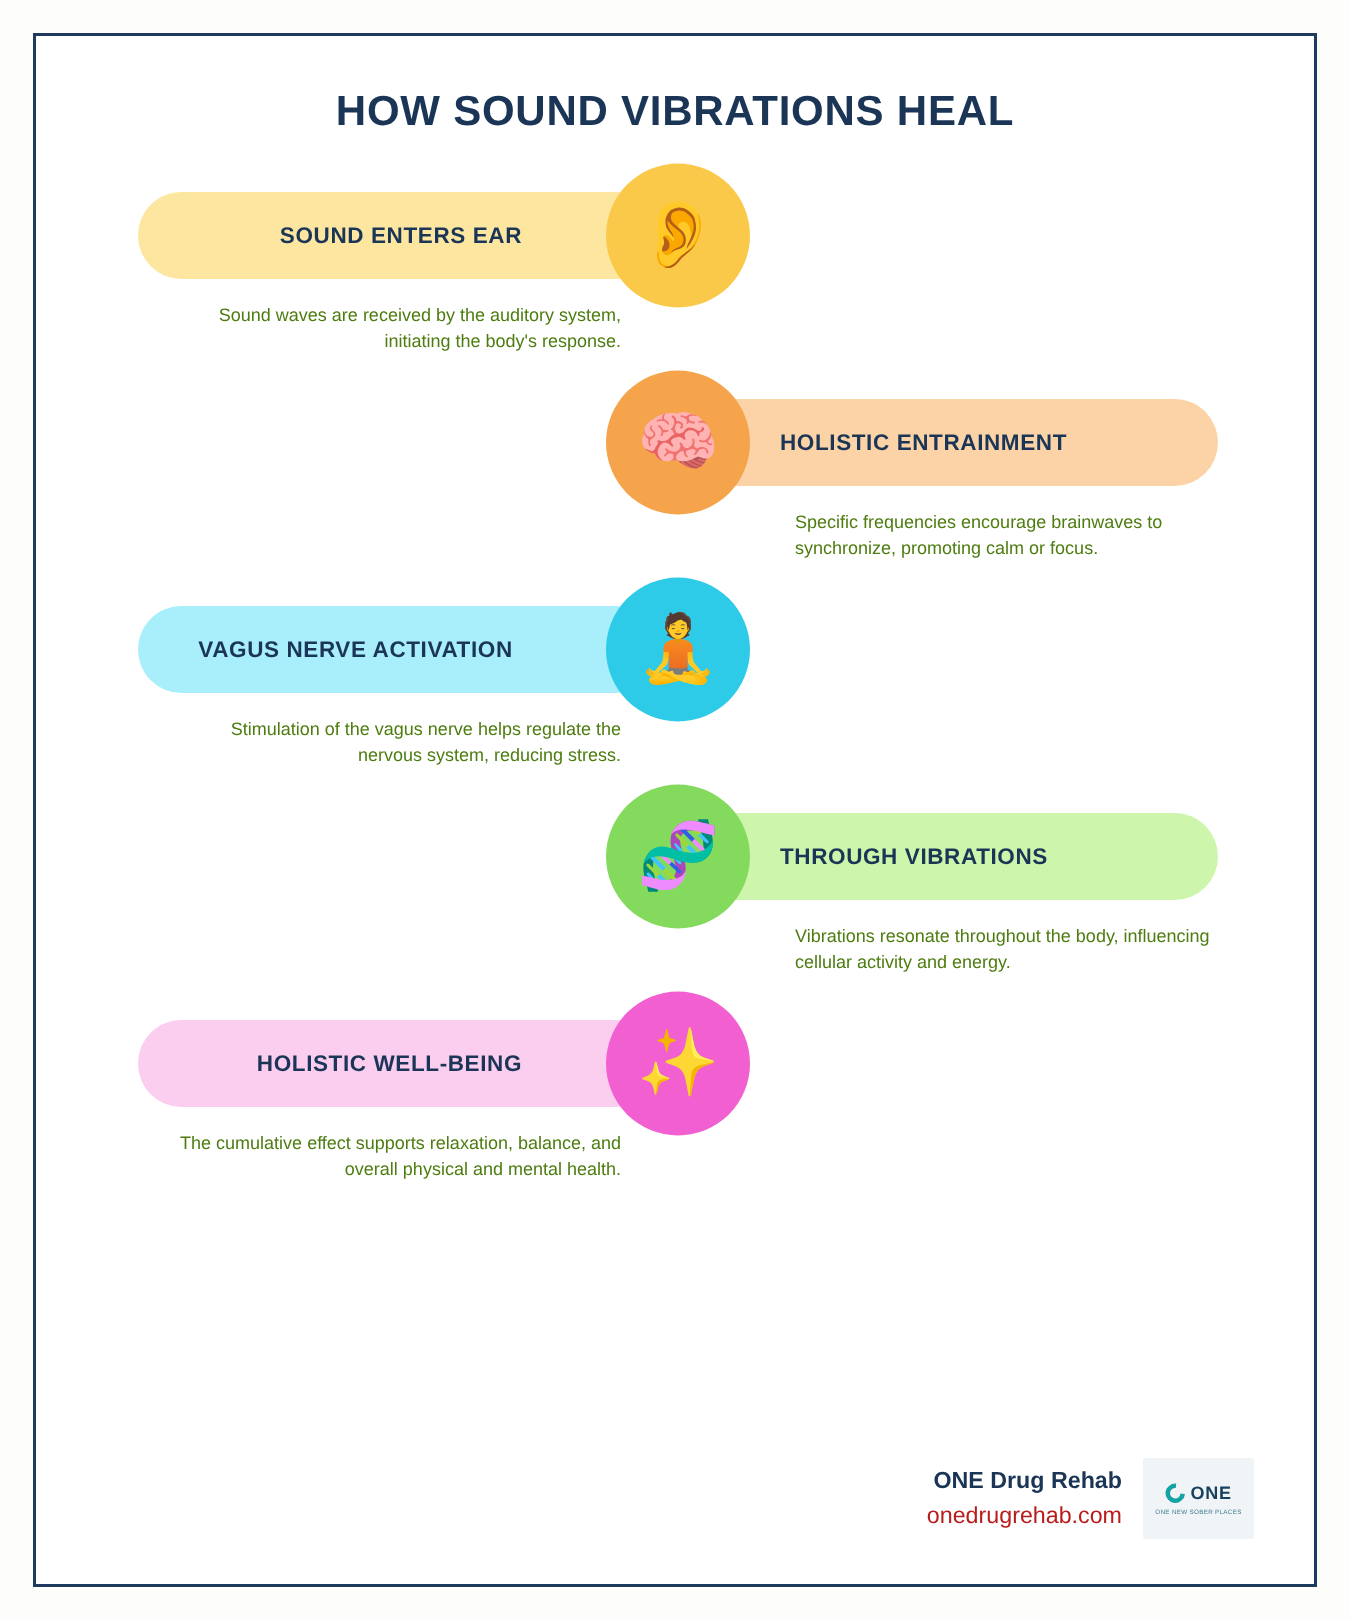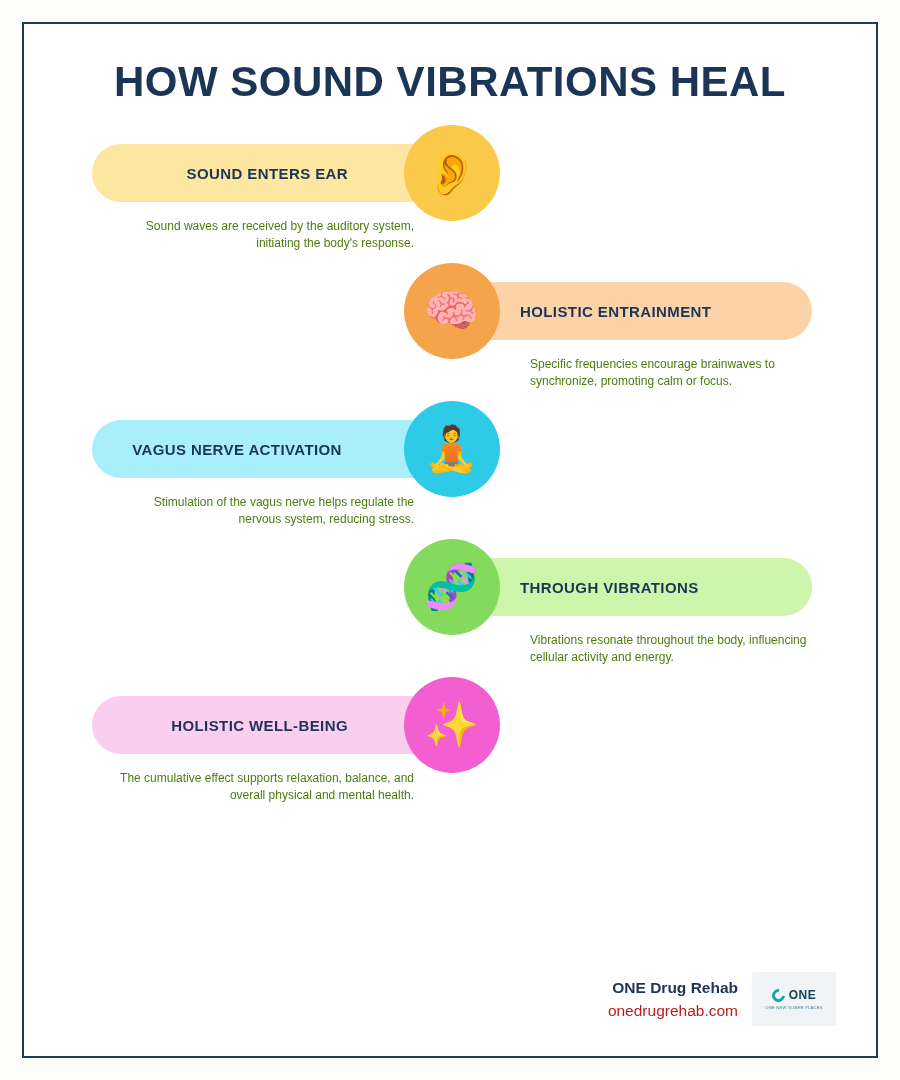--- a/index.html
+++ b/index.html
@@ -21,21 +21,21 @@
     height: 1036px;
     background: #ffffff;
     border: 2px solid #1e3a5f;
     box-sizing: border-box;
   }
   .header {
     padding-top: 34px;
     text-align: center;
   }
   .title {
-    font-size: 42px;
+    font-size: 28px;
     font-weight: bold;
     letter-spacing: 0.5px;
     color: #1b3557;
     margin: 0;
     line-height: 1.15;
   }
   .subtitle {
     margin-top: 22px;
     font-size: 16.5px;
     letter-spacing: 0.3px;
@@ -127,21 +127,21 @@
     font-weight: bold;
     color: #1b3557;
     line-height: 1.5;
   }
   .site {
     font-size: 15.5px;
     color: #b91c1c;
     line-height: 1.5;
   }
   .logo-box {
-    width: 84px;
+    width: 74px;
     height: 54px;
     background: #f0f4f6;
     display: flex;
     flex-direction: column;
     align-items: center;
     justify-content: center;
     border-radius: 2px;
   }
   .logo-row {
     display: flex;

